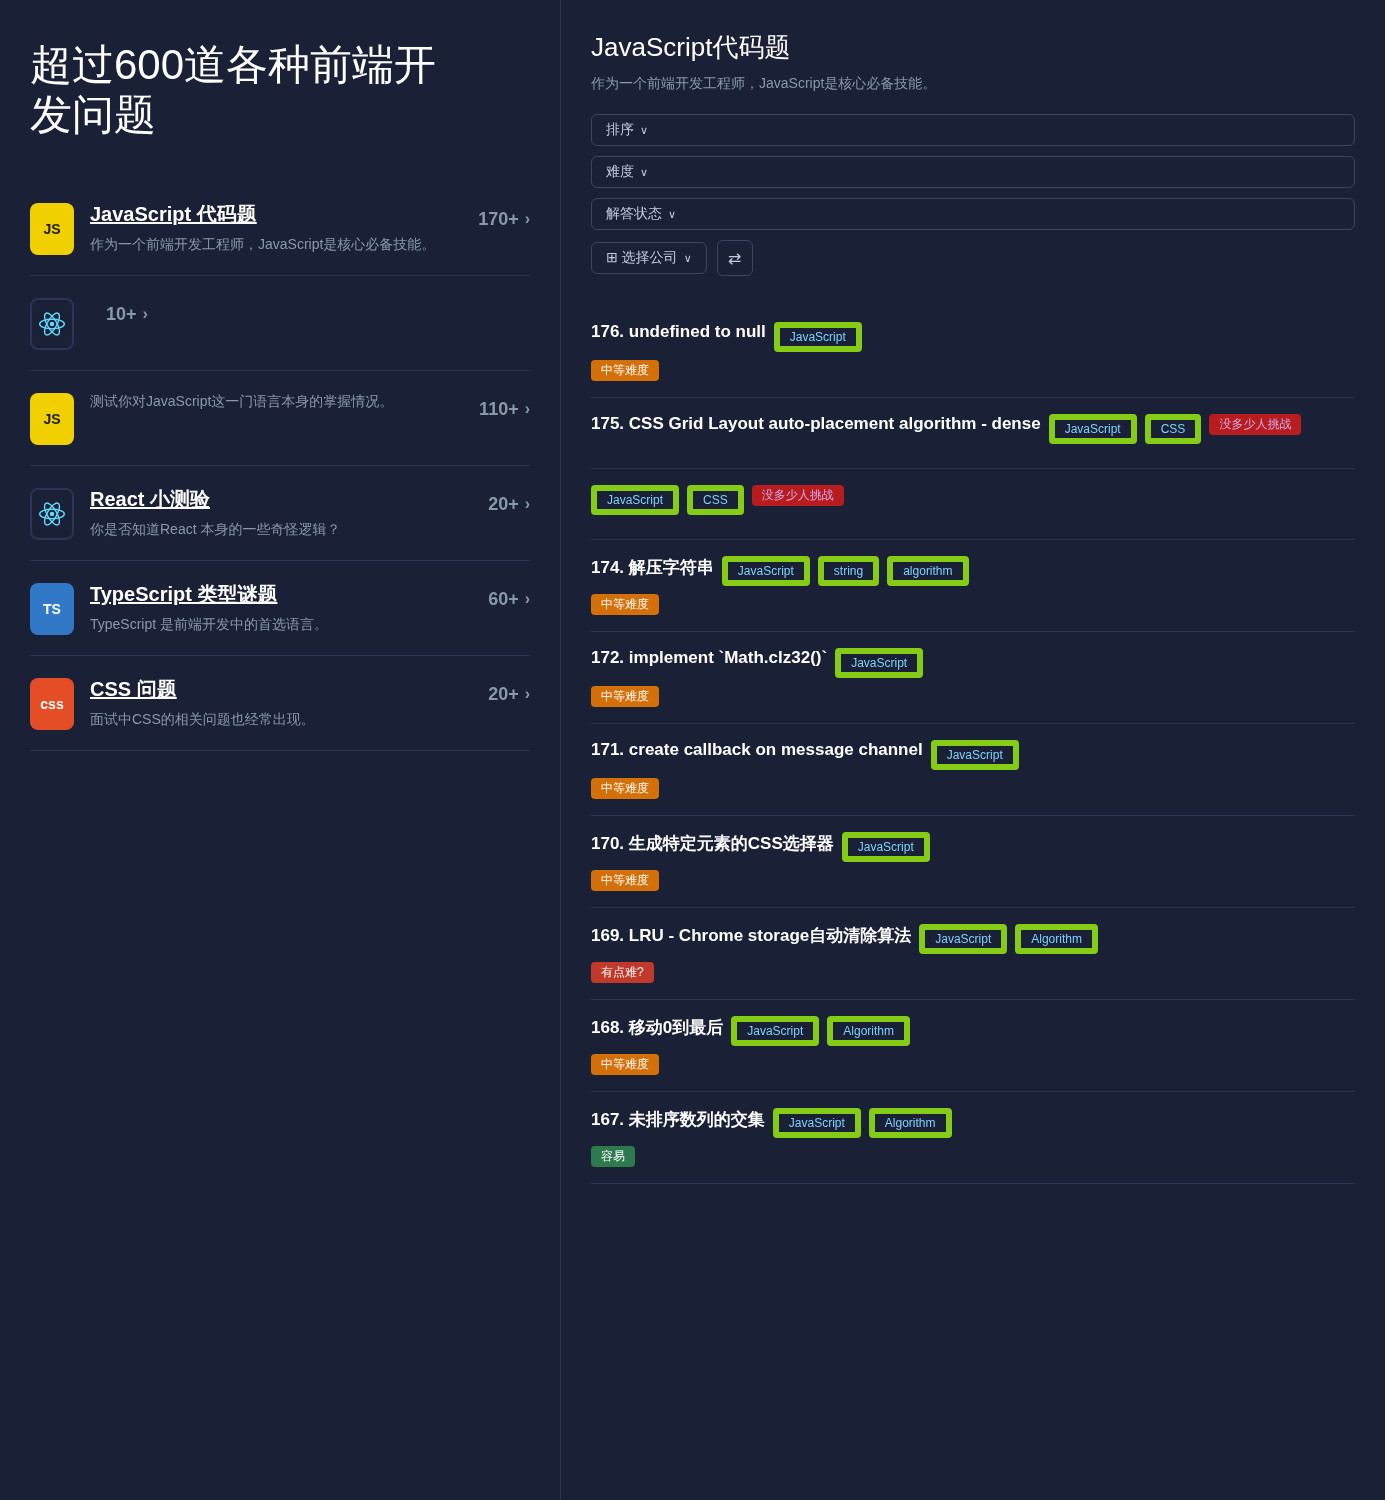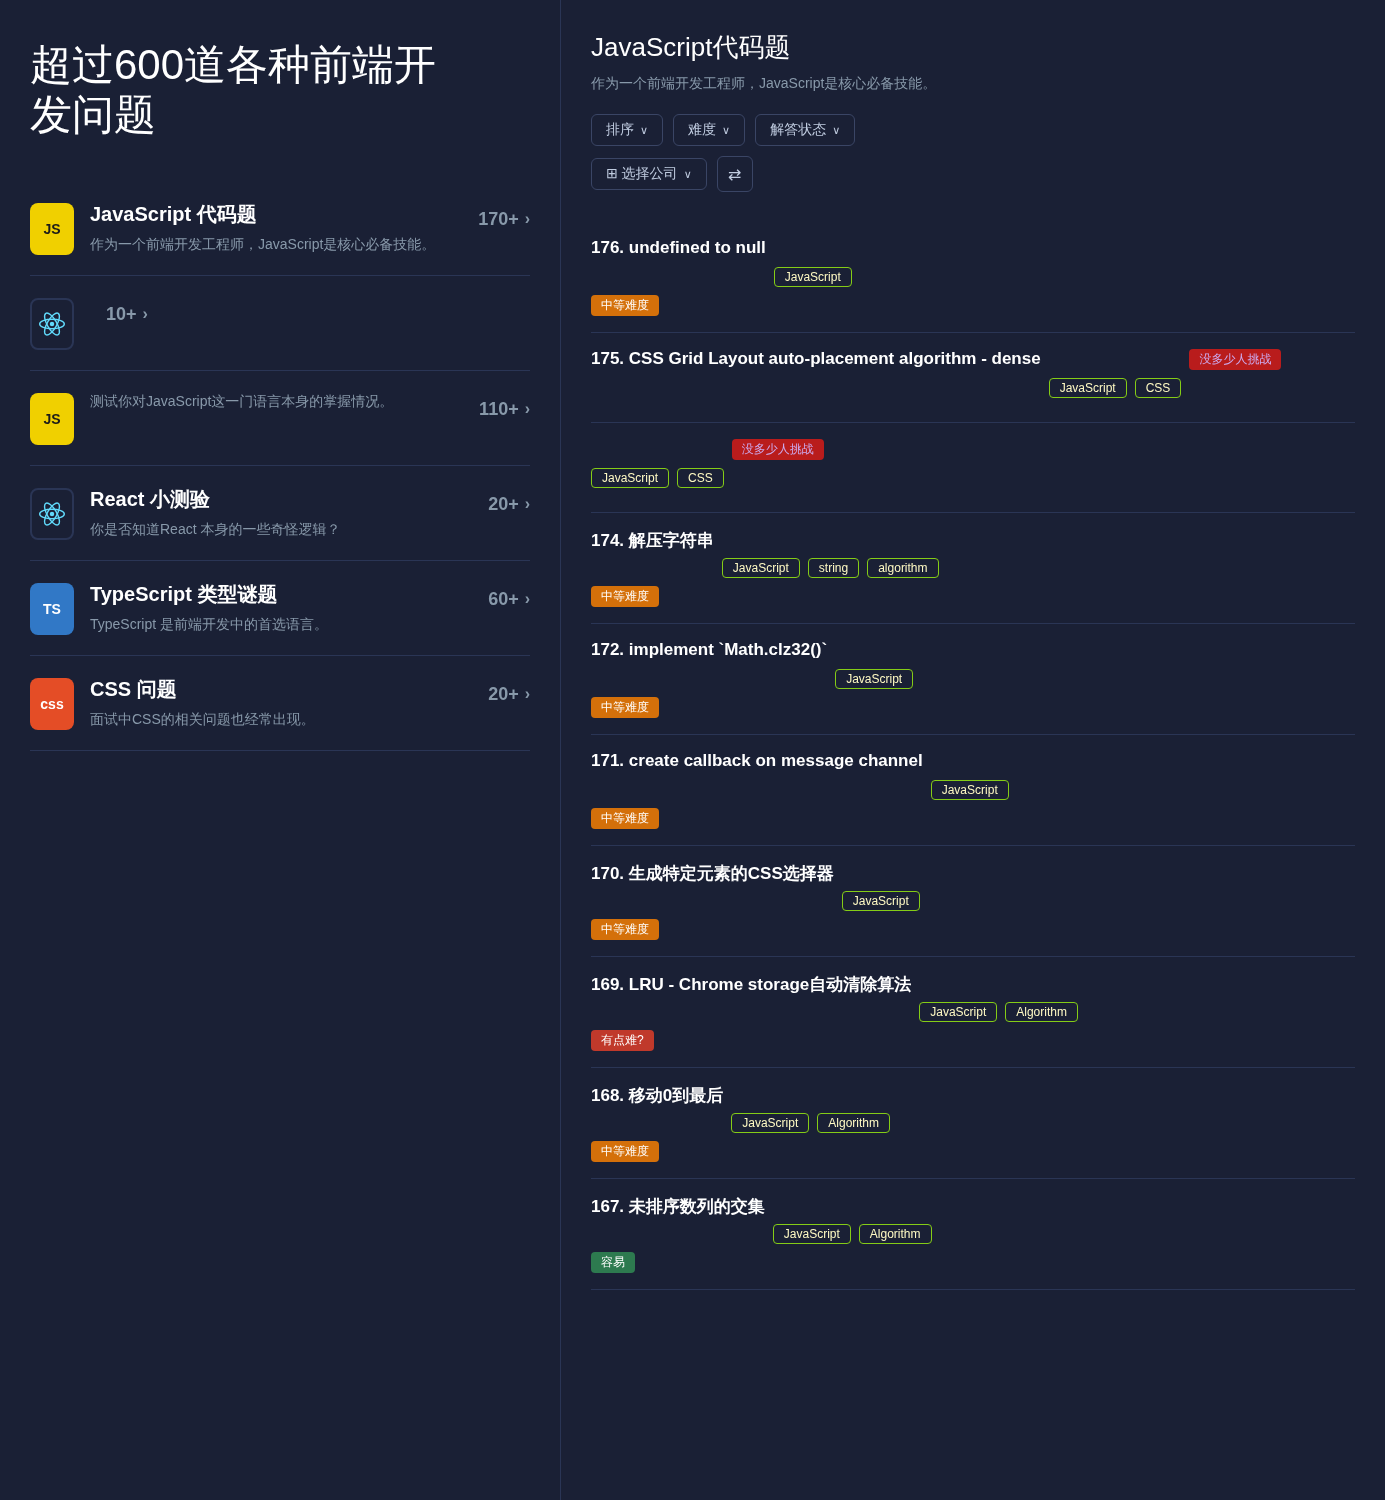--- a/index.html
+++ b/index.html
@@ -51,20 +51,21 @@
     .icon-js { background-color: #f0d000; color: #1a1a1a; }
     .icon-react { background-color: #1a2035; color: #61dafb; border: 2px solid #2a3555; }
     .icon-ts { background-color: #3178c6; color: #ffffff; }
     .icon-css { background-color: #e44d26; color: #ffffff; }
     .category-content { flex: 1; }
     .category-title {
       font-size: 20px;
       font-weight: 700;
       color: #ffffff;
       margin-bottom: 6px;
+      text-decoration: underline;
     }
     .category-desc {
       font-size: 14px;
       color: #8899aa;
       line-height: 1.5;
     }
     .category-count {
       display: flex;
       align-items: center;
       gap: 6px;
@@ -91,20 +92,21 @@
       font-size: 14px;
       color: #8899aa;
       margin-bottom: 20px;
       line-height: 1.5;
     }
     .filter-row {
       display: flex;
       gap: 10px;
       flex-wrap: wrap;
       margin-bottom: 10px;
+      flex-direction: column;
     }
     .filter-btn {
       display: flex;
       align-items: center;
       gap: 6px;
       padding: 6px 14px;
       border: 1px solid #3a4565;
       border-radius: 6px;
       background: transparent;
       color: #c0cce0;
@@ -153,24 +155,23 @@
     .tag {
       display: inline-flex;
       align-items: center;
       padding: 2px 10px;
       border-radius: 4px;
       font-size: 12px;
       font-weight: 500;
       white-space: nowrap;
     }
     .tag-outline {
-      border: 1px solid #84cc16;
-      color: #fef9c3;
+      border: 6px solid #84cc16;
+      color: #7dd3fc;
       background: transparent;
-      margin-top: 29px;
     }
     .tag-orange {
       background-color: #d4700a;
       color: #ffffff;
       border: none;
     }
     .tag-green {
       background-color: #2d7a4f;
       color: #ffffff;
       border: none;

